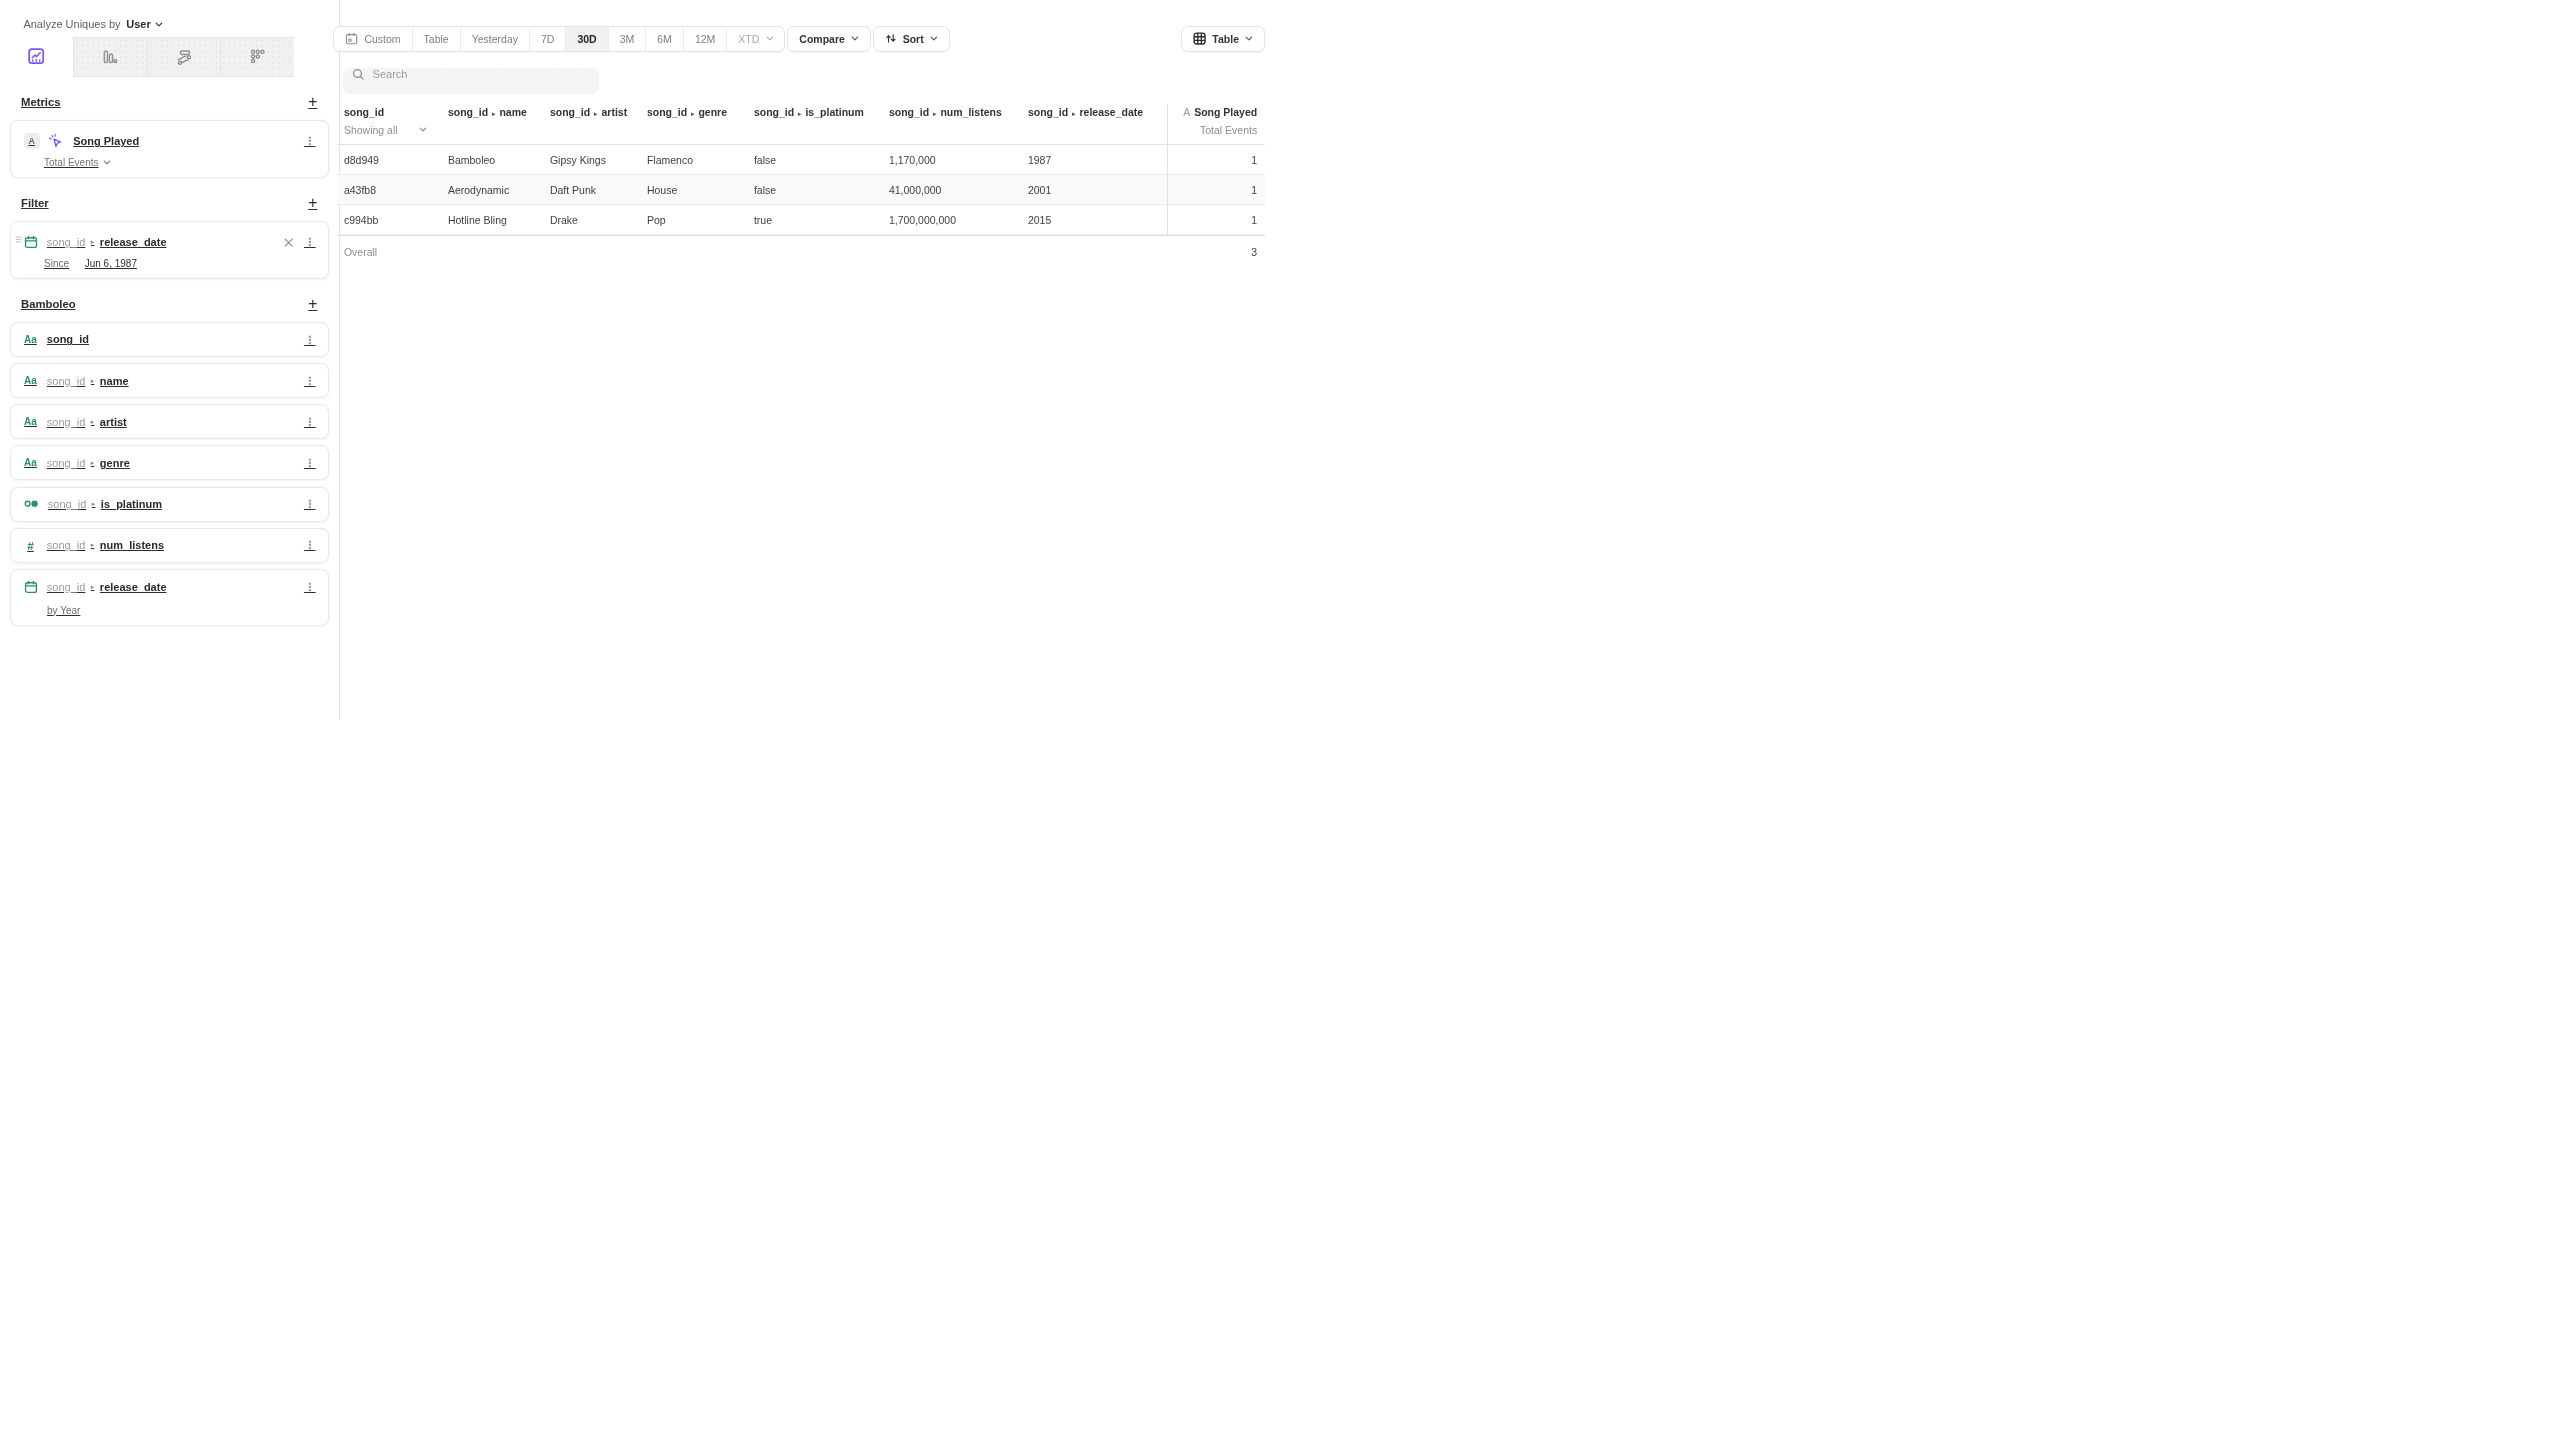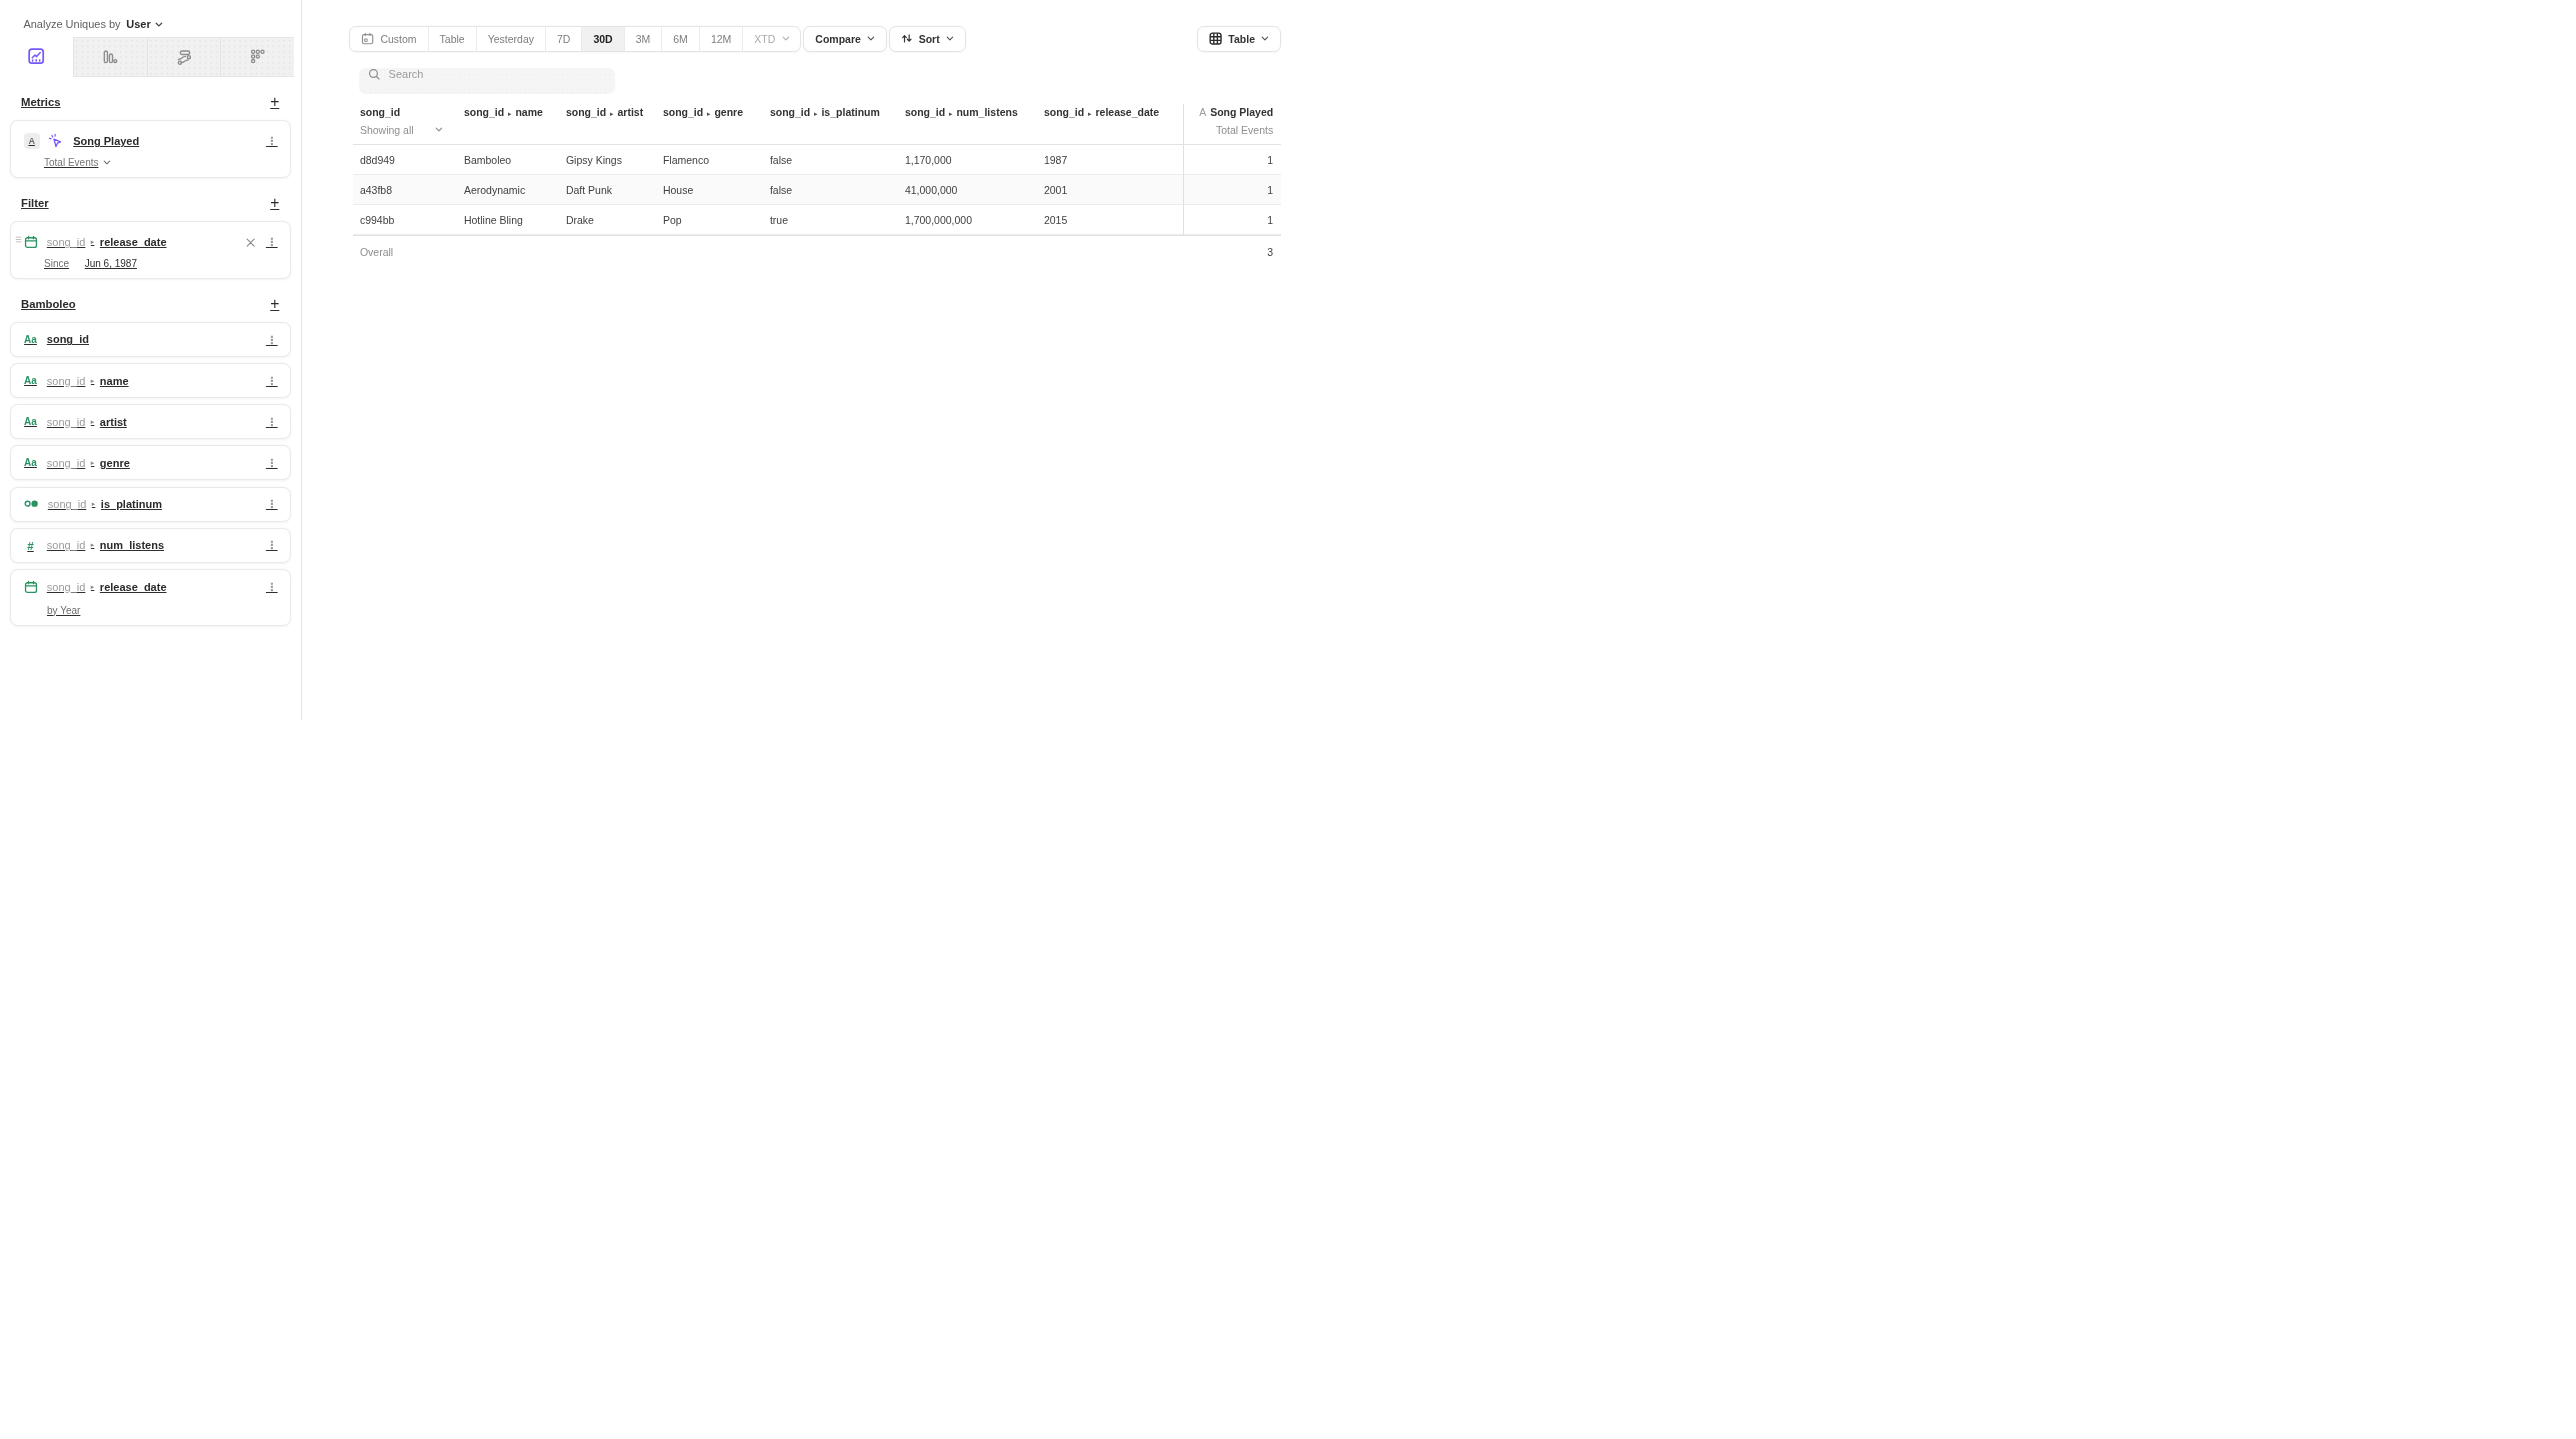--- a/index.html
+++ b/index.html
@@ -1,21 +1,21 @@
 <!DOCTYPE html>
 <html style="font-size:12.5px"><head>
 <meta charset="utf-8">
 <style>
   * { margin:0; padding:0; box-sizing:border-box; }
   html,body { background:#fff; }
   body { font-family:"Liberation Sans","DejaVu Sans",sans-serif; color:#2f2f2f; }
   .app { position:relative; width:1288px; height:720px; background:#fff; overflow:hidden; }
 
   
-  .sidebar { position:absolute; left:0; top:0; width:302px; height:720px; border-right:0.8px solid #e4e4e4; background:#fff; }
+  .sidebar { position:absolute; left:0; top:0; width:340px; height:720px; border-right:0.8px solid #e4e4e4; background:#fff; }
   .analyze-row { display:flex; align-items:center; gap:4.7px; padding:11.7px 0 0 23.4px; font-size:11px; color:#5f5f5f; height:37px; }
   .analyze-row .val { color:#2b2b2b; font-weight:700; margin-left:1px; }
   .chev { display:inline-block; }
 
   .tab-strip { display:flex; height:40px; width:294px; }
   .tab { flex:1 1 0; display:flex; align-items:center; justify-content:center; background:#f1f1f1; border-top:0.8px solid #e6e6e6; border-bottom:0.8px solid #e6e6e6; border-left:0.8px solid #e3e3e3; cursor:pointer;
     background-image:radial-gradient(#e7e7e7 0.8px, transparent 0.8px); background-size:5.5px 5.5px; }
   .tab:first-child { border-left:none; }
   .tab.active { background:#fff; border:none; border-bottom:0.8px solid #fff; border-radius:0 0 6.2px 6.2px; }
 
@@ -36,21 +36,21 @@
   .arrow-sep { font-size:7px; color:#8a8a8a; margin:0 5.5px; }
   .kebab { font-size:11.7px; color:#9b9b9b; letter-spacing:0; cursor:pointer; padding:0 3.1px; line-height:1; font-weight:700; }
   .type-glyph { color:#2a9363; font-weight:700; font-size:10px; margin-right:9.3px; min-width:14px; text-align:center; }
   .icon-cell { margin-right:9.3px; min-width:14px; display:flex; justify-content:center; }
   .close-x { margin-right:7.8px; cursor:pointer; display:flex; }
   .drag-handle { position:absolute; left:3.9px; top:14px; }
   .bd-card .card-row { height:33px; }
   .bd-sub { padding:1.6px 12.5px 9.3px 36px; font-size:10px; color:#6d6d6d; }
 
   
-  .main { position:absolute; left:294px; top:0; width:994px; height:720px; padding:0 7px 0 55px; }
+  .main { position:absolute; left:278px; top:0; width:994px; height:720px; padding:0 7px 0 55px; }
   .toolbar { display:flex; align-items:center; margin-top:26px; height:26px; }
   .range-group { display:flex; align-items:stretch; height:26px; border:0.8px solid #e4e4e4; border-radius:7px; background:#fff; box-shadow:0 0.8px 1.6px rgba(0,0,0,.04); overflow:hidden; }
   .range-item { display:flex; align-items:center; gap:6.2px; padding:0 11px; font-size:10.5px; color:#7d7d7d; border-left:0.8px solid #ebebeb; cursor:pointer; white-space:nowrap; }
   .range-item:first-child { border-left:none; }
   .range-item.selected { background:#f1f1f1; background-image:radial-gradient(#e9e9e9 0.8px, transparent 0.8px); background-size:4.7px 4.7px; color:#232323; font-weight:700; }
   .range-item.muted { color:#a9a9a9; }
   .tb-btn { display:flex; align-items:center; gap:6.2px; height:26px; padding:0 11px; border:0.8px solid #e4e4e4; border-radius:7px; background:#fff; box-shadow:0 0.8px 1.6px rgba(0,0,0,.04); font-size:10.5px; font-weight:700; color:#333; margin-left:2px; cursor:pointer; }
   .tb-btn.right { margin-left:auto; }
 
   .search-bar { display:flex; align-items:flex-start; gap:7.8px; margin:15.6px 0 0 10px; width:256px; height:26.5px; border-radius:7px; background:#f5f5f5; background-image:radial-gradient(#ececec 0.8px, transparent 0.8px); background-size:4.7px 4.7px; padding:0 9.3px; }

